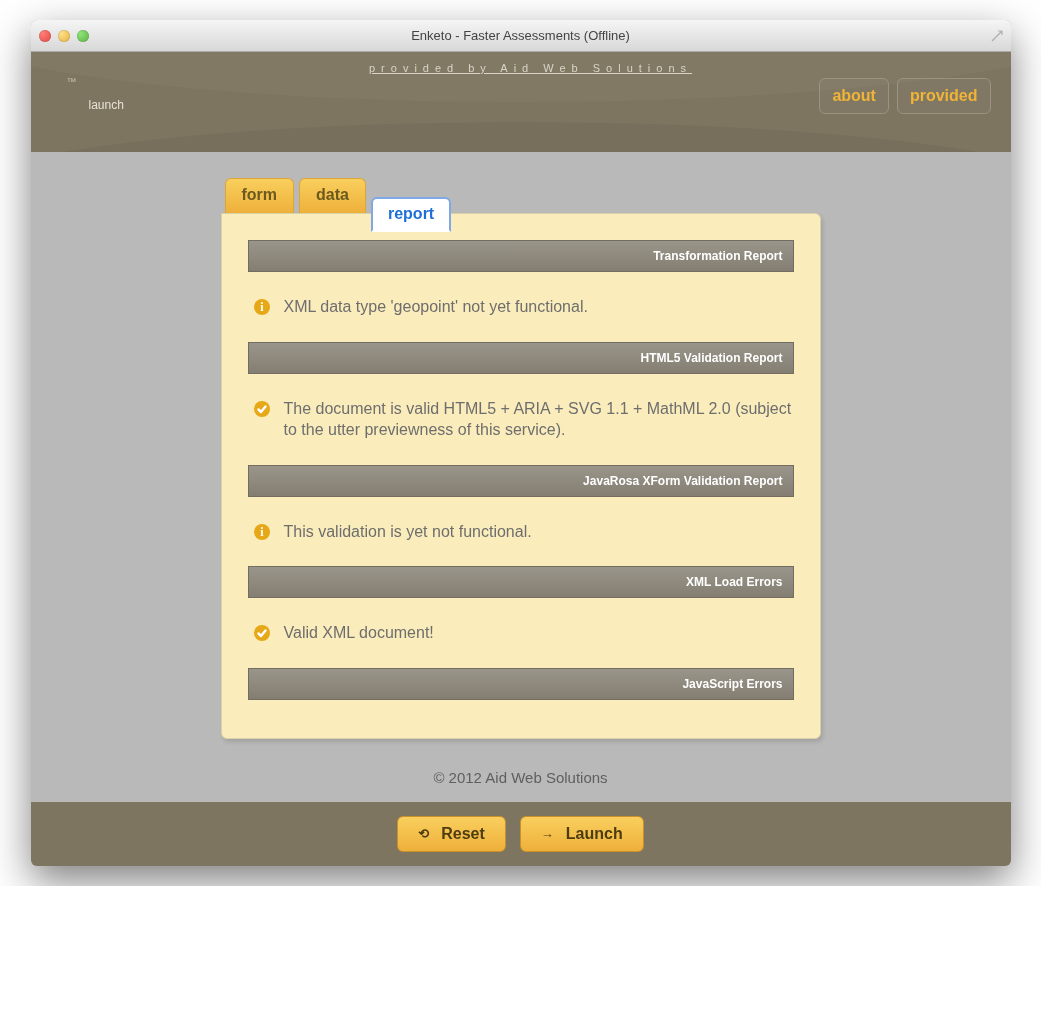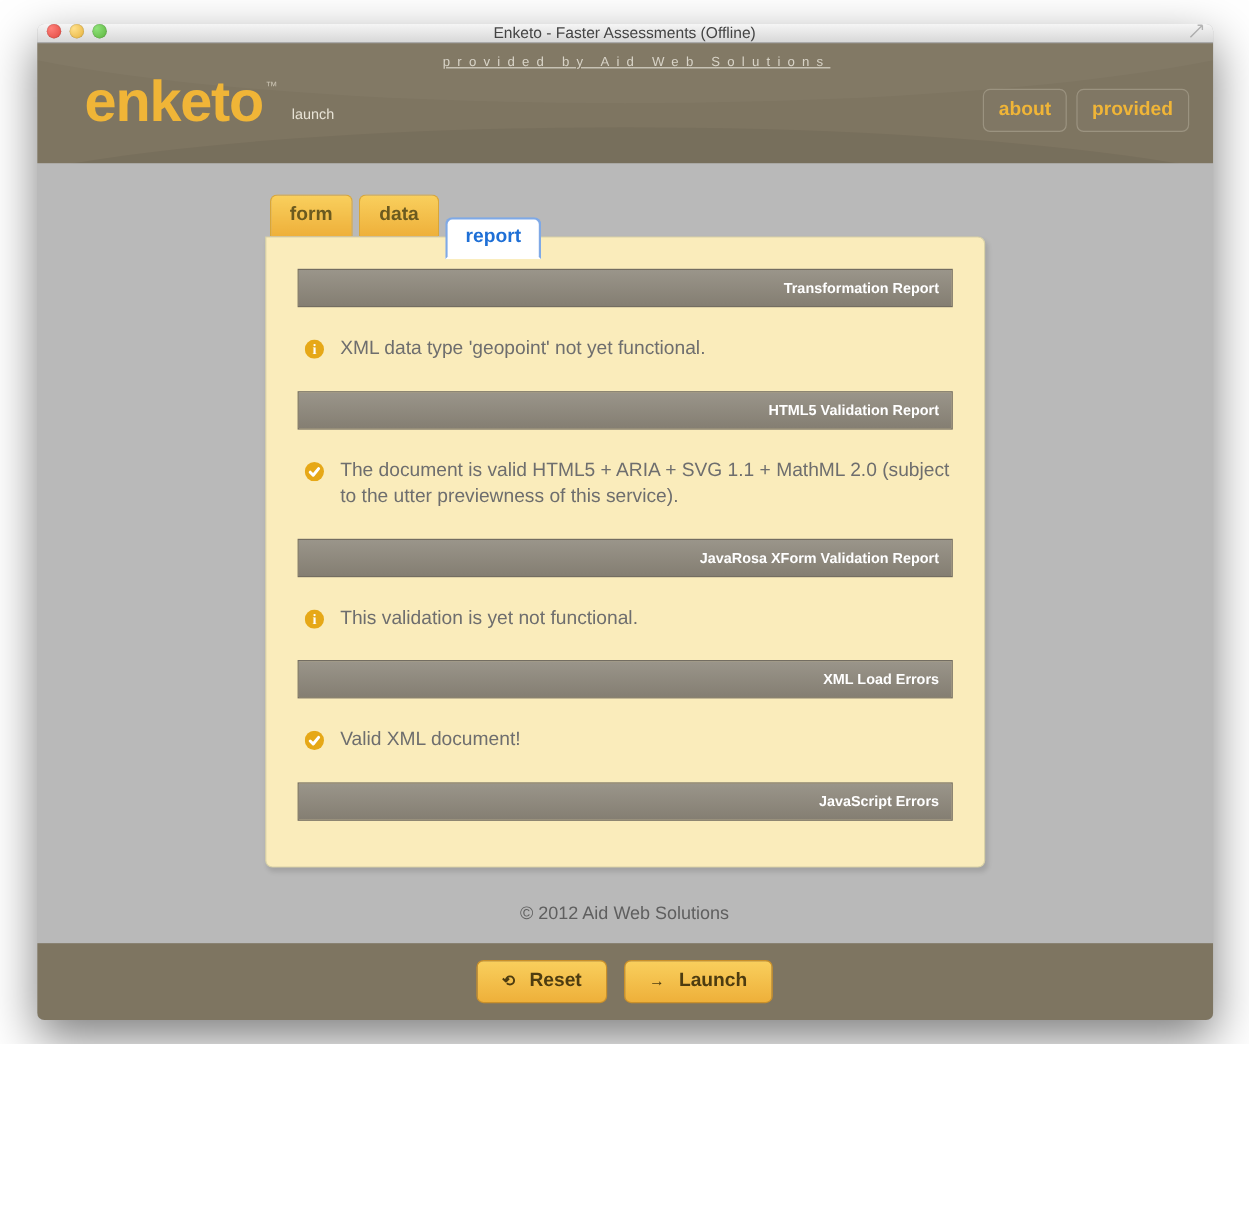--- a/index.html
+++ b/index.html
@@ -10,24 +10,25 @@
   }
   .window {
     width: 980px;
     margin: 0 auto;
     border-radius: 6px;
     box-shadow: 0 15px 40px rgba(0,0,0,0.5);
     overflow: hidden;
     background: #b9b9b9;
   }
   .titlebar {
-    height: 16px;
+    height: 32px;
     background: linear-gradient(#f5f5f5,#d8d8d8);
     border-bottom: 1px solid #aaa;
     display: flex;
+    align-items: center;
     padding: 0 8px;
     position: relative;
   }
   .traffic { display: flex; gap: 7px; }
   .traffic span {
     width: 12px; height: 12px; border-radius: 50%;
     display: inline-block;
     box-shadow: inset 0 0 1px rgba(0,0,0,0.4);
   }
   .tl-red { background: radial-gradient(circle at 30% 30%, #ff7f79, #e1483f); }
@@ -236,21 +237,20 @@
     <div class="win-title">Enketo - Faster Assessments (Offline)</div>
     <svg class="resize-icon" viewBox="0 0 12 12">
       <path d="M1 11 L11 1 M11 1 L11 5 M11 1 L7 1" stroke="#777" stroke-width="1.2" fill="none"></path>
     </svg>
   </div>
 
   <div class="header">
     <div class="tagline">provided by Aid Web Solutions</div>
     <div class="brand-row">
       <div class="logo">
-        <span class="logo-main">enketo</span>
         <span class="logo-tm">™</span>
         <span class="logo-sub">launch</span>
       </div>
       <div class="nav">
         <a href="#">about</a>
         <a href="#">provided</a>
       </div>
     </div>
   </div>
 

